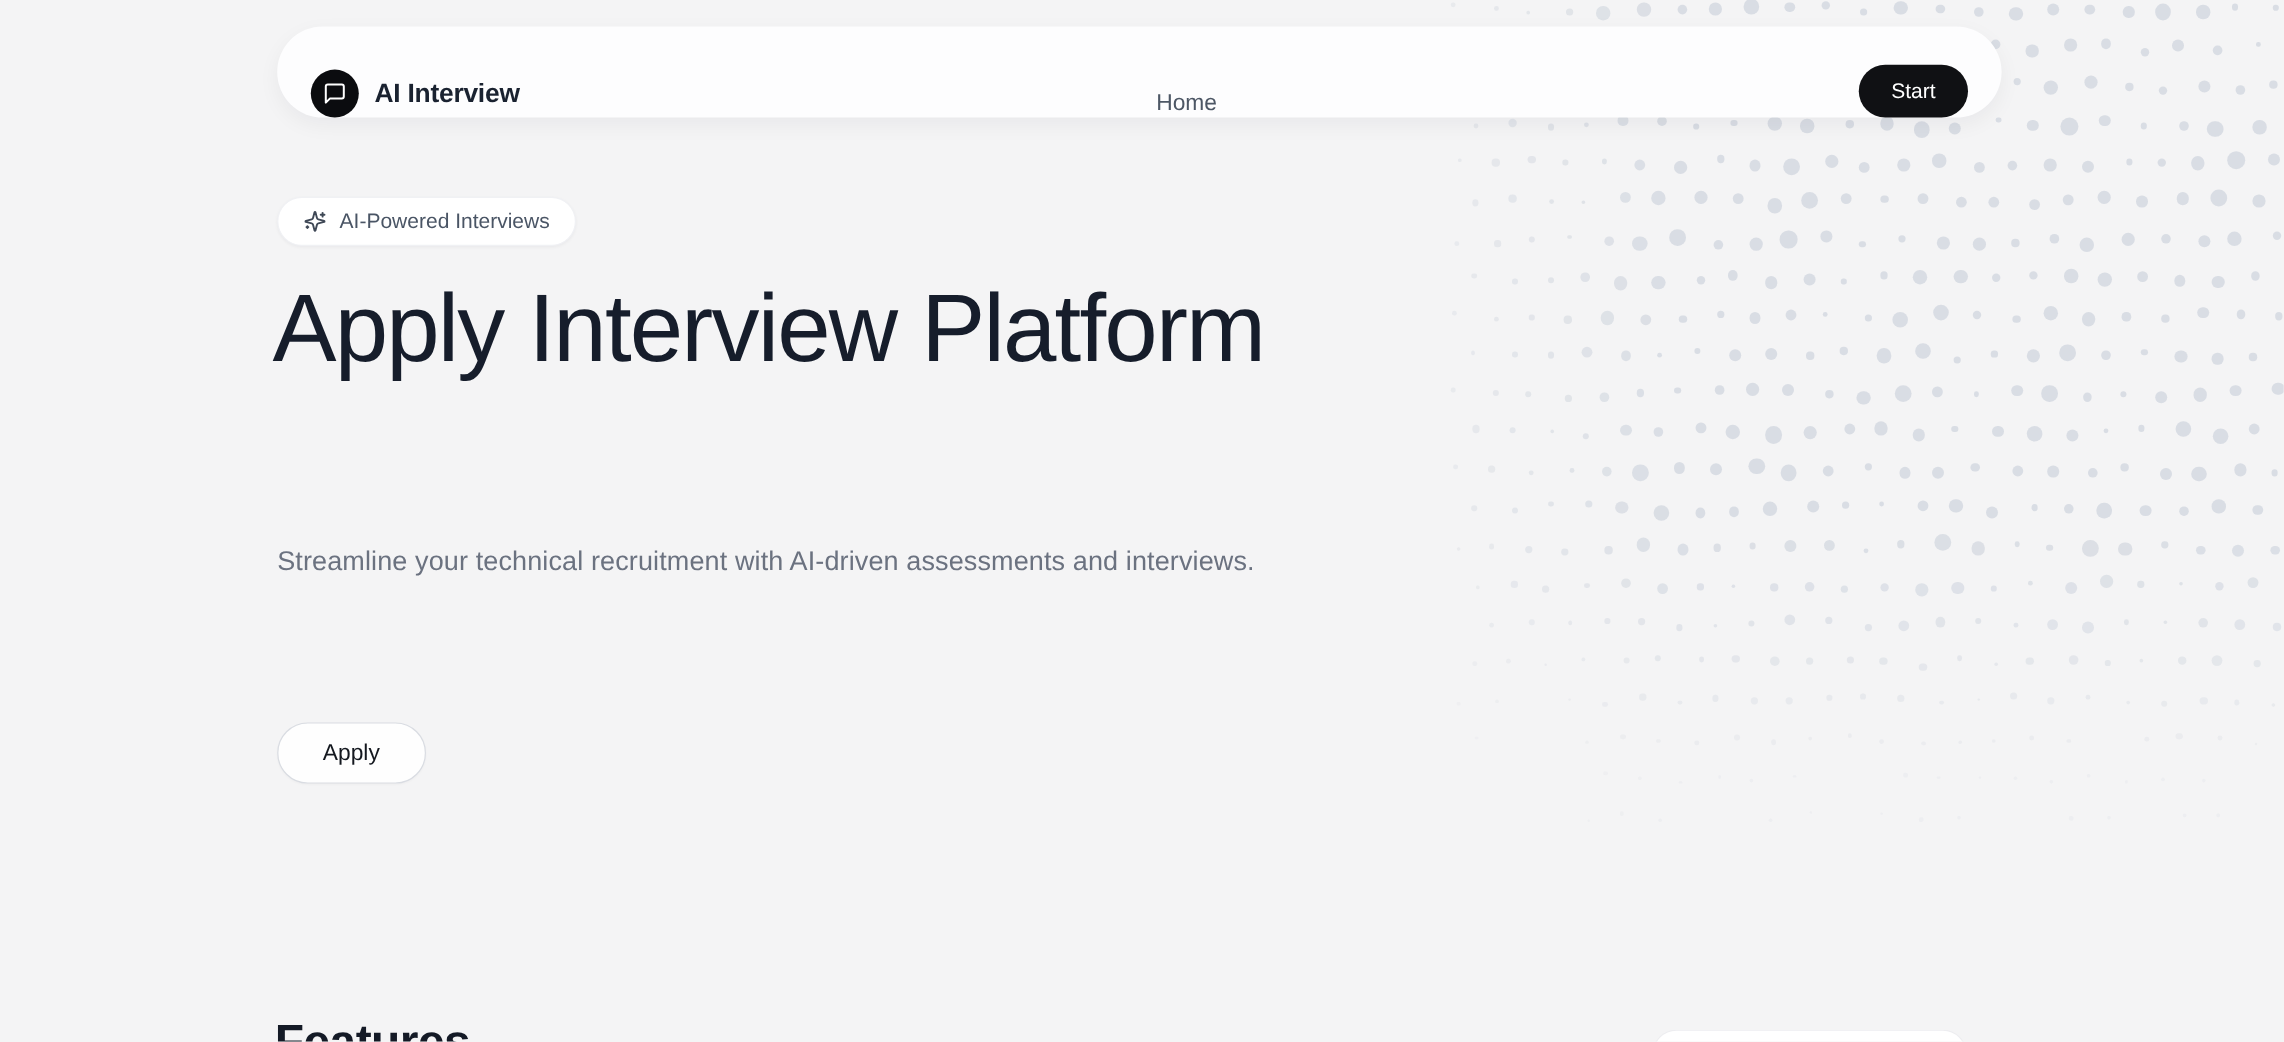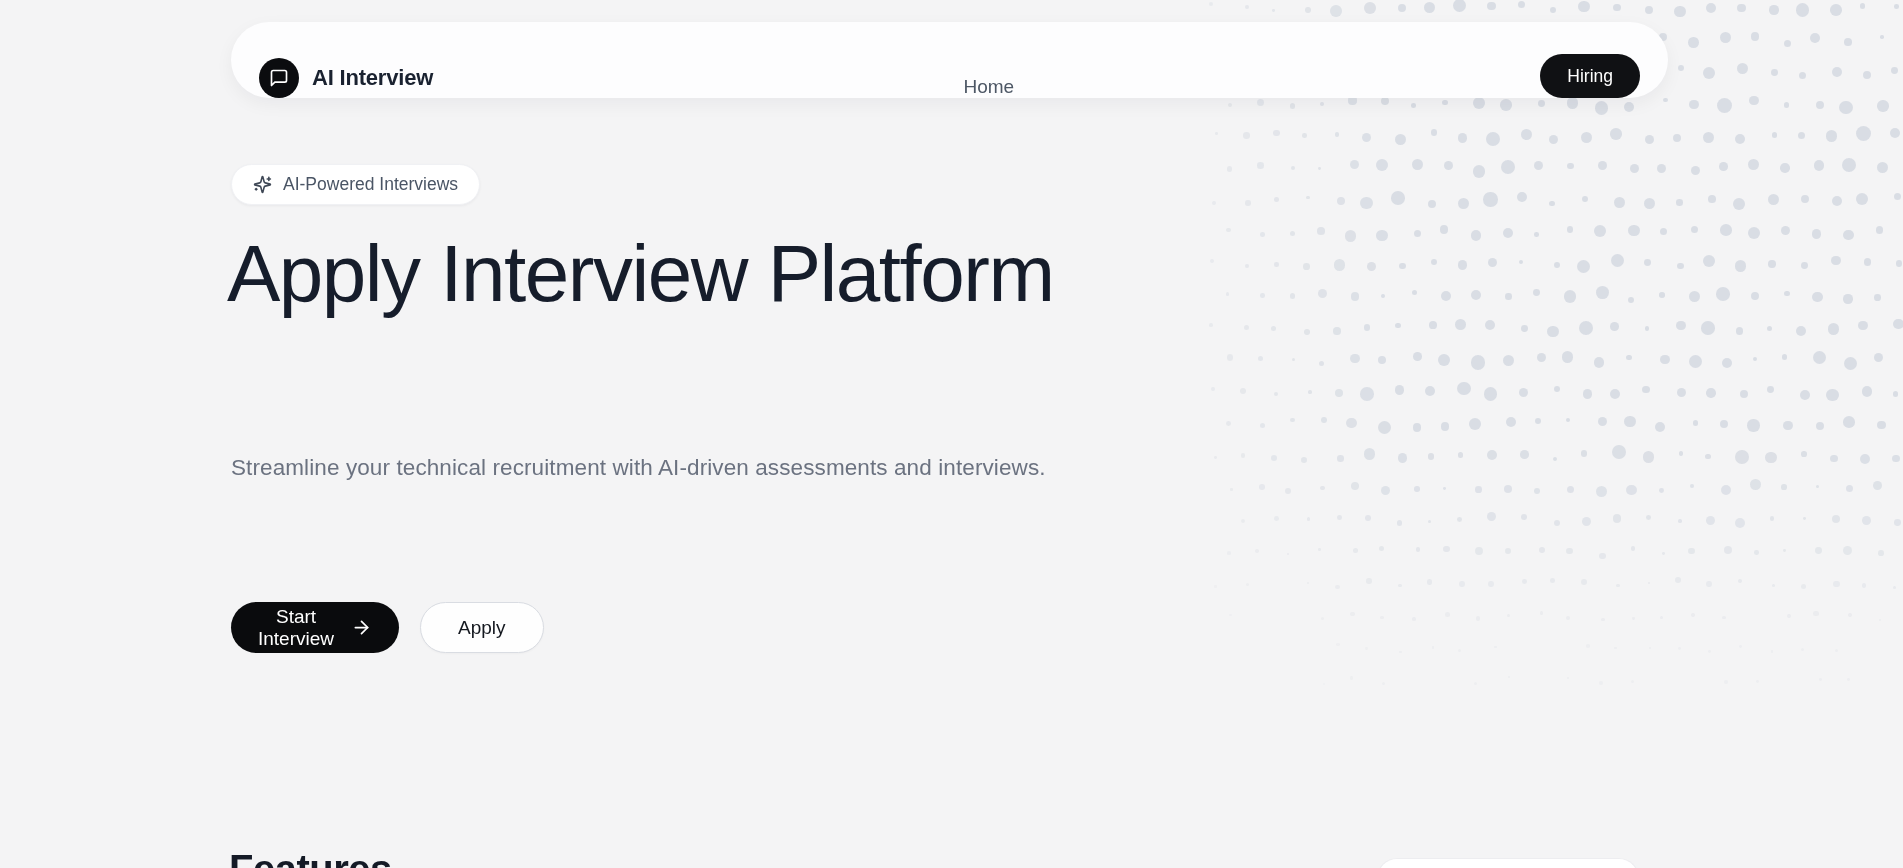--- a/index.html
+++ b/index.html
@@ -582,21 +582,21 @@
         <path d="M21 15a2 2 0 0 1-2 2H7l-4 4V5a2 2 0 0 1 2-2h14a2 2 0 0 1 2 2z"></path>
       </svg>
     </span>
     <span class="brand-label">AI Interview</span>
   </div>
 
   <div class="nav-center">
     <a class="nav-link">Home</a>
   </div>
 
-  <button class="login-btn">Hiring</button>
+  <button class="login-btn">Start</button>
 </nav>
 
 <section class="hero">
 
   <div class="badge">
     <span>
       <svg width="19" height="19" viewBox="0 0 24 24" fill="none" stroke="#3f4856" stroke-width="2" stroke-linecap="round" stroke-linejoin="round">
         <path d="M9.937 15.5A2 2 0 0 0 8.5 14.063l-6.135-1.582a.5.5 0 0 1 0-.962L8.5 9.936A2 2 0 0 0 9.937 8.5l1.582-6.135a.5.5 0 0 1 .963 0L14.063 8.5A2 2 0 0 0 15.5 9.937l6.135 1.581a.5.5 0 0 1 0 .964L15.5 14.063a2 2 0 0 0-1.437 1.437l-1.582 6.135a.5.5 0 0 1-.963 0z"></path>
         <path d="M20 3v4"></path>
           <path d="M22 5h-4"></path>
@@ -609,28 +609,19 @@
 
   <h1 class="headline">
     <span class="hl-line">Apply Interview Platform</span>
   </h1>
 
   <p class="hero-desc">
     <span class="desc-line">Streamline your technical recruitment with AI-driven assessments and interviews.</span>
   </p>
 
   <div class="cta-row">
-    <button class="btn-primary">
-      <span>Start Interview</span>
-      <span>
-        <svg width="21" height="21" viewBox="0 0 24 24" fill="none" stroke="#ffffff" stroke-width="2" stroke-linecap="round" stroke-linejoin="round">
-          <path d="M5 12h14"></path>
-            <path d="m12 5 7 7-7 7"></path>
-        </svg>
-      </span>
-    </button>
     <button class="btn-secondary">Apply</button>
   </div>
 
 </section>
 
 <h2 class="features-title">Features</h2>
 <div class="peek-card"></div>
 
 </body></html>

